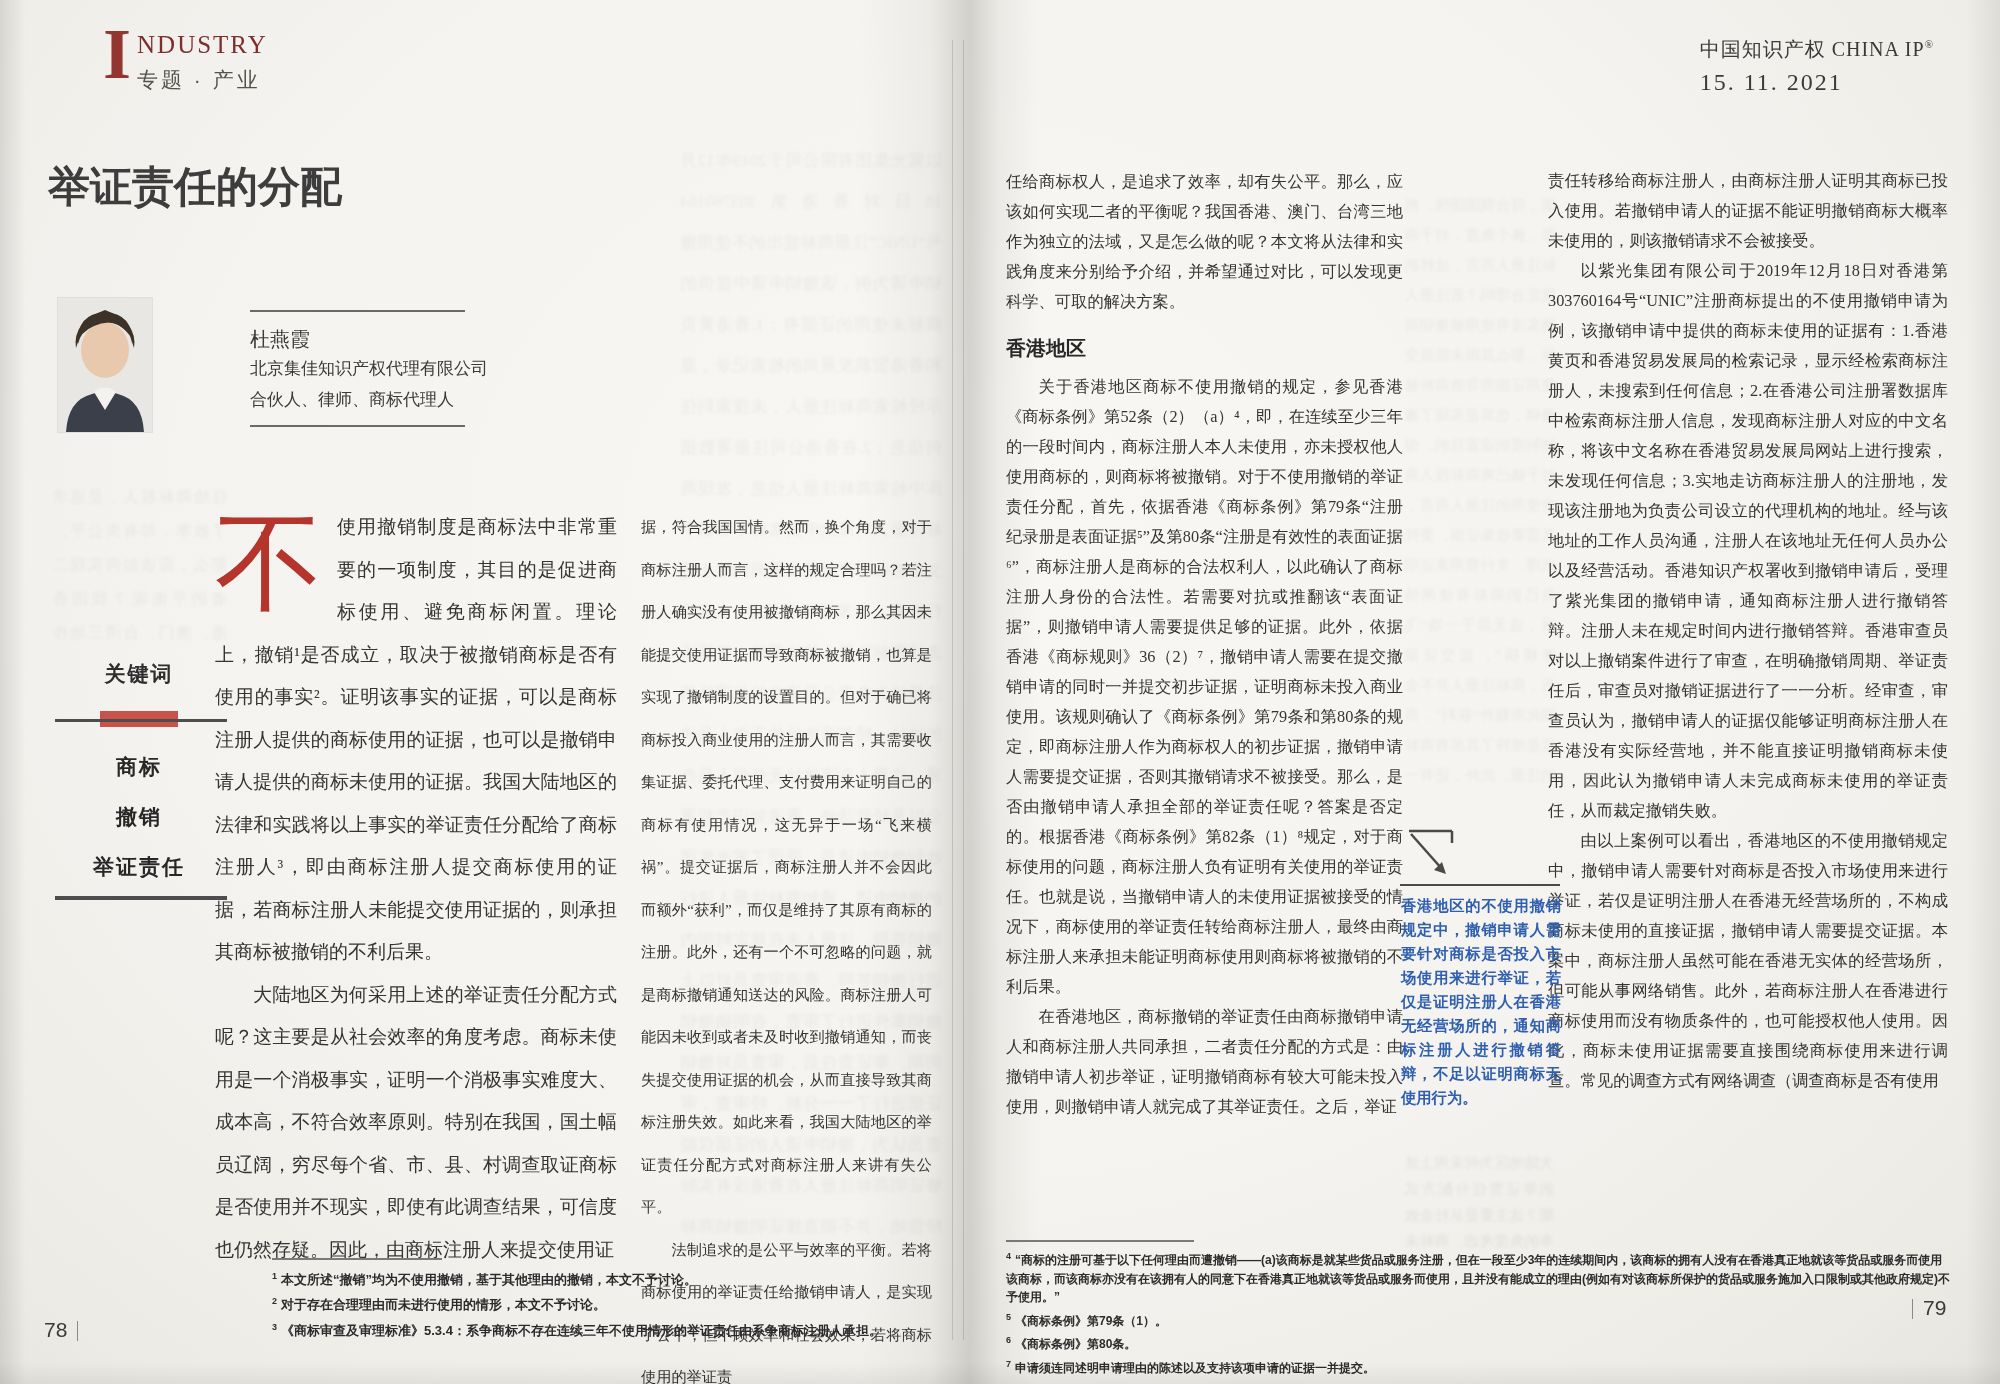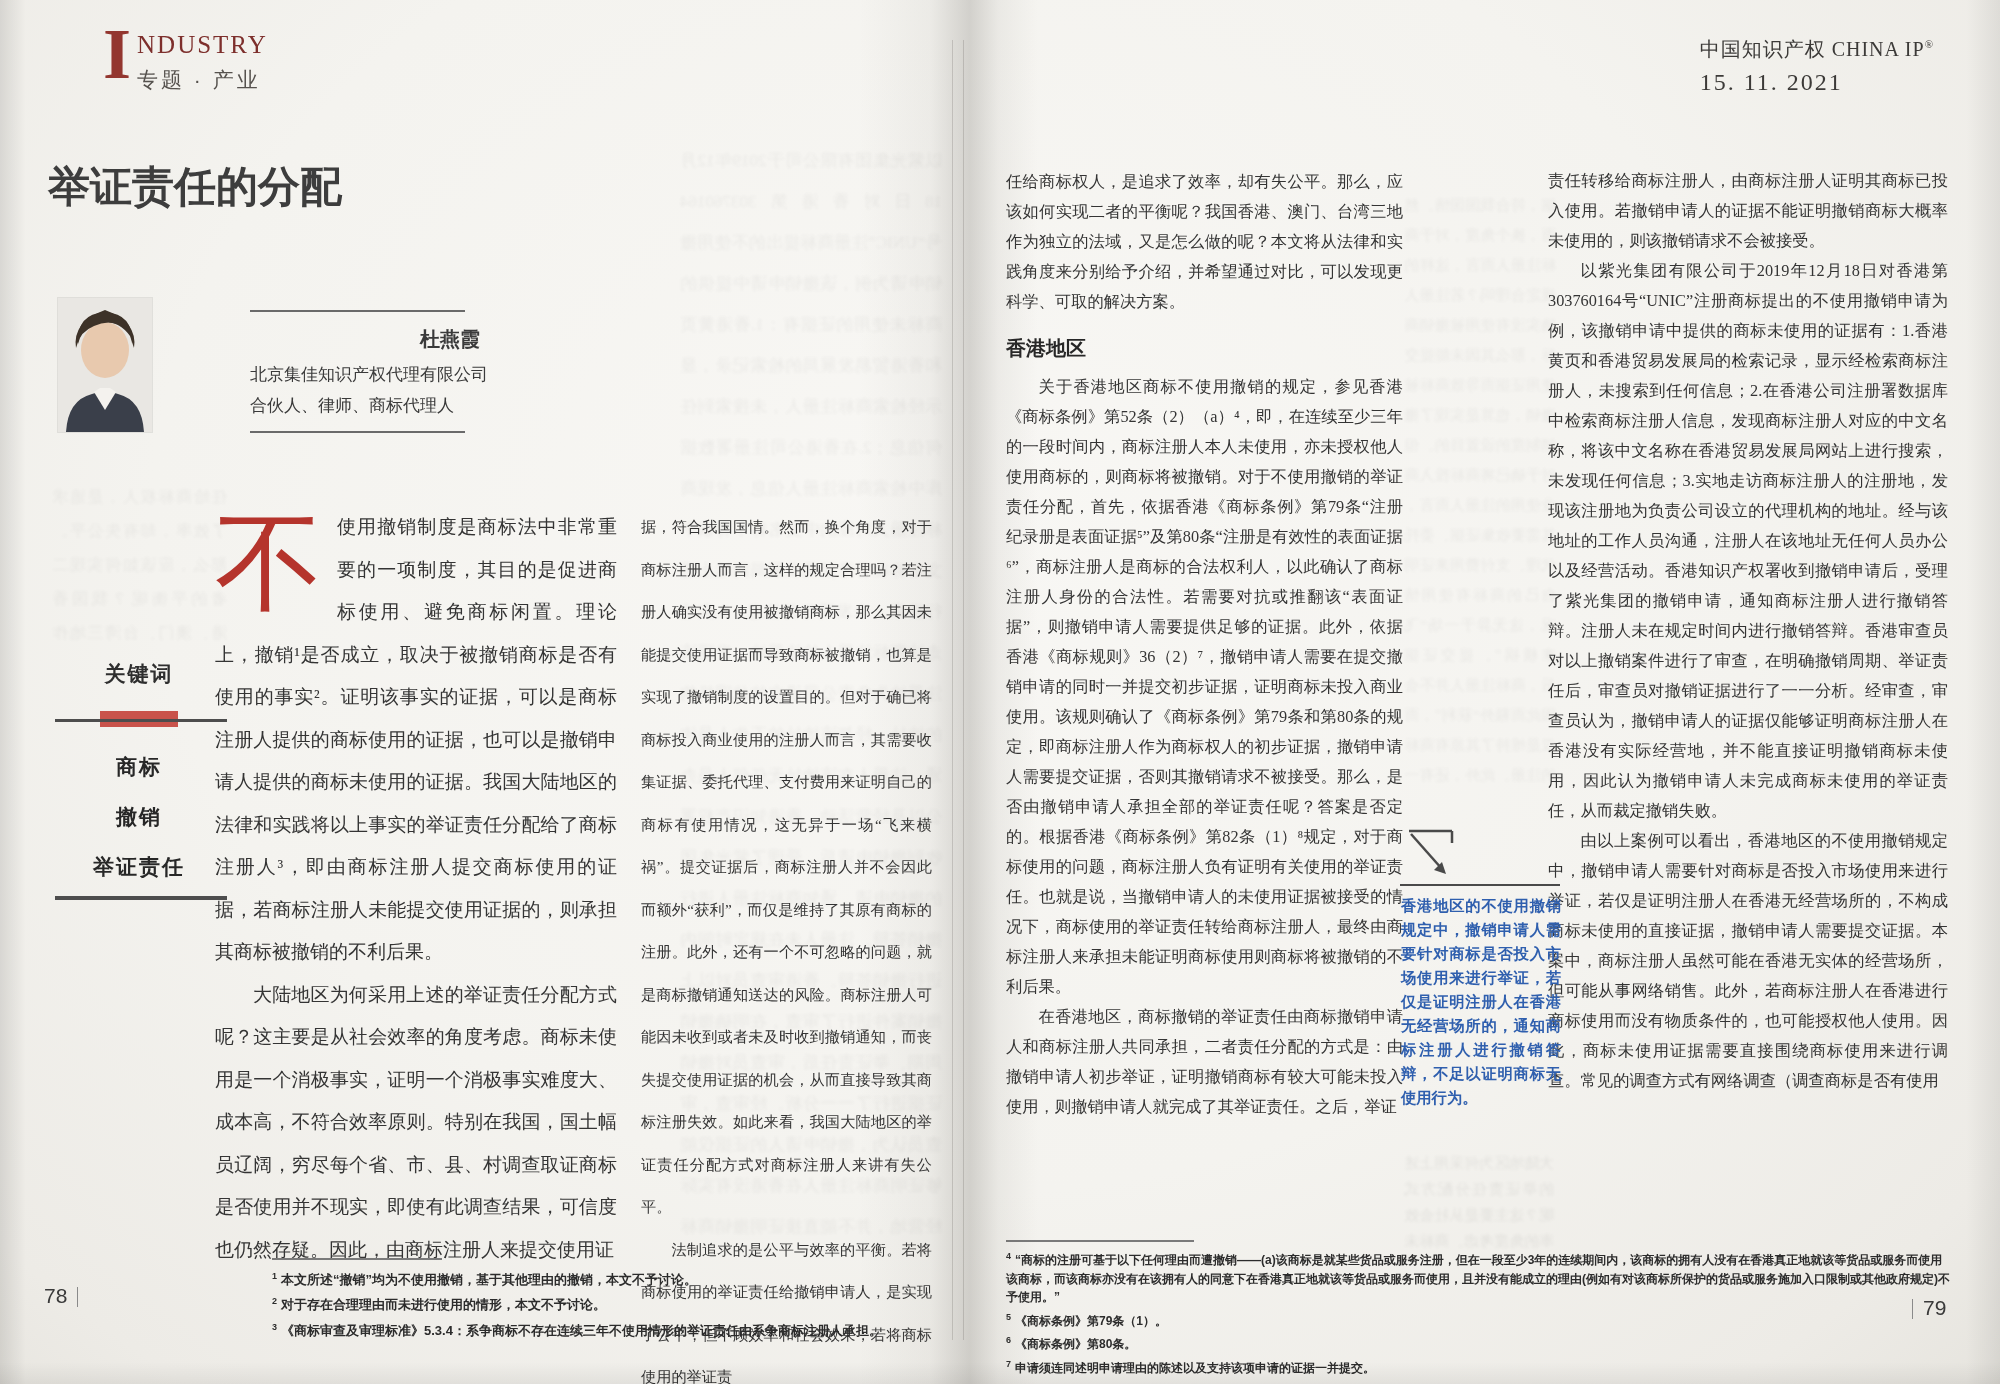--- a/index.html
+++ b/index.html
@@ -26,21 +26,21 @@
   #mast-right .mag{font-size:20px;letter-spacing:1px;}
   #mast-right .mag sup{font-size:11px;}
   #mast-right .date{font-size:24px;margin-top:6px;letter-spacing:2px;}
   
   #title{left:48px;top:156px;width:800px;font-family:"Liberation Sans", sans-serif;
     font-weight:bold;font-size:42px;line-height:62px;color:#3d3d3d;letter-spacing:0px;}
   #photo{left:58px;top:298px;width:94px;height:134px;background:linear-gradient(180deg,#e8e6e2 0%,#dcd9d4 100%);
     box-shadow:0 0 0 1px rgba(0,0,0,0.08);overflow:hidden;}
   #author-info{left:250px;top:310px;width:400px;font-family:"Liberation Sans", sans-serif;color:#3a3a3a;}
   .author-rule{height:2px;background:#6a6a6a;width:215px;}
-  #author-name{font-size:20px;font-weight:bold;margin:14px 0 10px 0;text-align:center;}
+  #author-name{font-size:20px;font-weight:normal;margin:14px 0 4px 0;}
   #author-org{font-size:17px;margin:0 0 8px 0;}
   #author-role{font-size:17px;margin:0 0 14px 0;}
   
   #kw{left:50px;top:660px;width:178px;text-align:center;}
   #kw-title{font-size:21px;font-weight:bold;color:#2e2e2e;letter-spacing:2px;}
   #kw-topline{left:55px;top:719px;width:172px;height:3px;background:#4d4d4d;}
   #kw-redblock{left:100px;top:711px;width:78px;height:16px;background:#c9534b;}
   #kw-list{left:50px;top:742px;width:178px;text-align:center;font-weight:bold;color:#272727;}
   #kw-list div{font-size:21px;line-height:50px;letter-spacing:2px;}
   #kw-botline{left:55px;top:896px;width:172px;height:4px;background:#4d4d4d;}
@@ -65,21 +65,21 @@
   .fn-divider{height:2px;background:#7a7a7a;}
   #fn-div-left{left:272px;top:1258px;width:170px;}
   #fn-div-right{left:1006px;top:1240px;width:188px;}
   .fnblock{font-family:"Liberation Sans", sans-serif;color:#2c2c2c;font-weight:bold;}
   #fn-left{left:272px;top:1266px;width:670px;font-size:13px;line-height:20px;}
   #fn-right{left:1006px;top:1247px;width:948px;font-size:12px;line-height:18.5px;}
   .fn-item{margin:0 0 1px 0;}
   .fn-item sup{font-size:9px;margin-right:4px;}
   
   .pagenum{font-family:"Liberation Sans", sans-serif;font-size:21px;color:#3a3a3a;}
-  #pn-left{left:44px;top:1284px;}
+  #pn-left{left:44px;top:1318px;}
   #pn-right{left:1902px;top:1296px;}
   .pn-bar{display:inline-block;width:1px;height:20px;background:#8a8a8a;vertical-align:-4px;margin:0 10px;}
   sup{font-size:0.55em;}
 </style>
 </head>
 <body>
 
 <div id="spread">
 
   <div class="abs ghost" style="left:680px;top:140px;width:262px;height:1110px;font-size:17px;line-height:41px;">以紫光集团有限公司于2019年12月18日对香港第303760164号“UNIC”注册商标提出的不使用撤销申请为例，该撤销申请中提供的商标未使用的证据有：1.香港黄页和香港贸易发展局的检索记录，显示经检索商标注册人，未搜索到任何信息；2.在香港公司注册署数据库中检索商标注册人信息，发现商标注册人对应的中文名称，将该中文名称在香港贸易发展局网站上进行搜索，未发现任何信息；3.实地走访商标注册人的注册地，发现该注册地为负责公司设立的代理机构的地址。经与该地址的工作人员沟通，注册人在该地址无任何人员办公以及经营活动。香港知识产权署收到撤销申请后，受理了紫光集团的撤销申请，通知商标注册人进行撤销答辩。注册人未在规定时间内进行撤销答辩。香港审查员对以上撤销案件进行了审查，在明确撤销周期、举证责任后，审查员对撤销证据进行了一一分析。经审查，审查员认为，撤销申请人的证据仅能够证明商标注册人在香港没有实际经营地，并不能直接证明撤销商标未使用，因此认为撤销申请人未完成商标未使用的举证责任，从而裁定撤销失败。</div>

